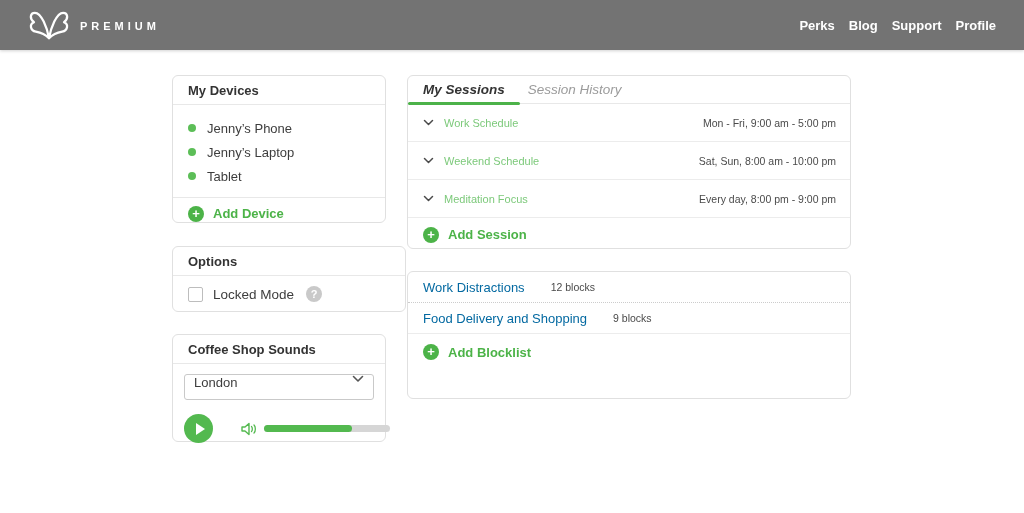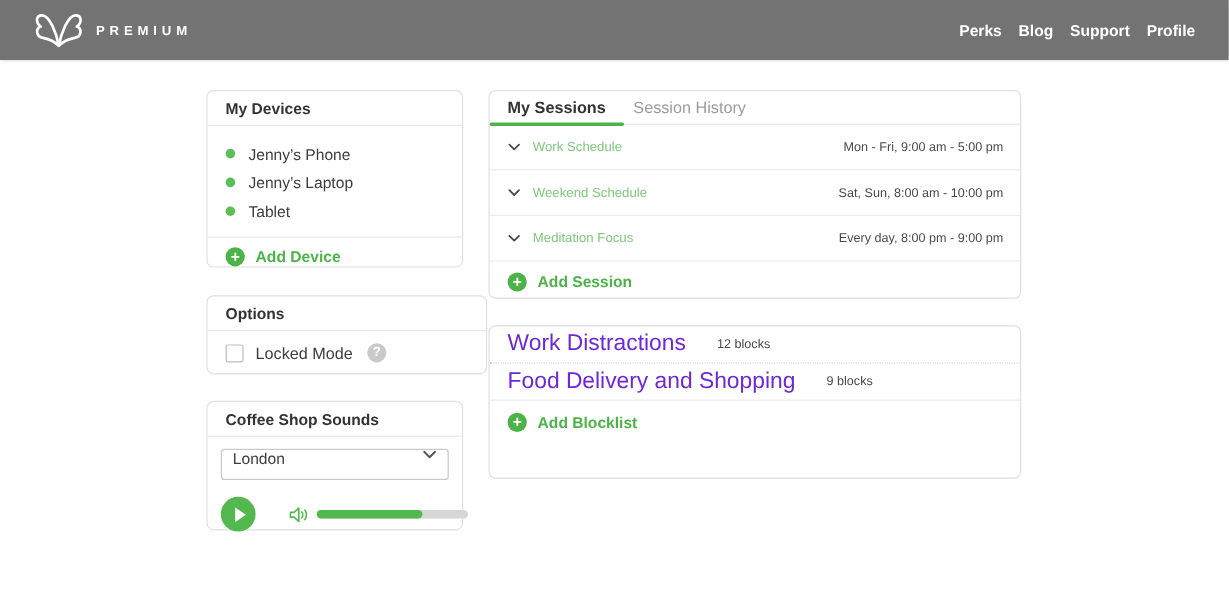--- a/index.html
+++ b/index.html
@@ -112,21 +112,21 @@
   
   .sessions-card   { left:407px; top:75px;  width:444px; height:174px; }
   .blocklists-card { left:407px; top:271px; width:444px; height:128px; }
 
   .tabs-row {
     height:28px; display:flex; align-items:center;
     border-bottom:1px solid #e8e8e8;
   }
   .tab {
     height:28px; display:flex; align-items:center; padding:0 15px;
-    font-size:13.5px; cursor:pointer; position:relative;
+    font-size:13.5px; cursor:pointer; position:relative;font-style:italic;
   }
   .tab.active { font-weight:bold; color:#333333; }
   .tab.inactive { color:#9b9b9b; padding-left:8px; }
   .tab.active::after {
     content:""; position:absolute; left:0; right:0; bottom:-1px; height:3px;
     background:#4cb249; border-radius:2px;
   }
 
   .session-row {
     height:38px; display:flex; align-items:center; padding:0 14px 0 15px;
@@ -136,21 +136,21 @@
   .session-name { font-size:11px; color:#7cc97a; cursor:pointer;text-align:right; }
   .session-time { margin-left:auto; font-size:10.5px; color:#4a4a4a; }
   .sessions-card .add-row { height:33px; }
 
   .blocklist-row {
     height:31px; display:flex; align-items:baseline; padding:0 15px;
   }
   .blocklist-row.dotted { border-bottom:1px dotted #cccccc; }
   .blocklist-row.solid  { border-bottom:1px solid #ececec; }
   .blocklist-row { align-items:center; }
-  .blocklist-name { font-size:19px; color:#6d28d9; cursor:pointer; }
+  .blocklist-name { font-size:13px; color:#0369a1; cursor:pointer; }
   .blocklist-count { font-size:10.5px; color:#4a4a4a; margin-left:26px; }
   .blocklists-card .add-row { height:36px; }
 </style>
 </head>
 <body>
 
 <div class="topbar">
   <div class="brand">
     <svg class="brand-logo" viewBox="0 0 44 34" fill="none" stroke="#ffffff" stroke-width="2.4" stroke-linejoin="round" stroke-linecap="round">
       <path d="M22,31 C20,20 14,4 7,4 C2,4 1,10 6,14 C1,16 2,23 8,24 C13,25 19,28 22,31 Z"></path>

